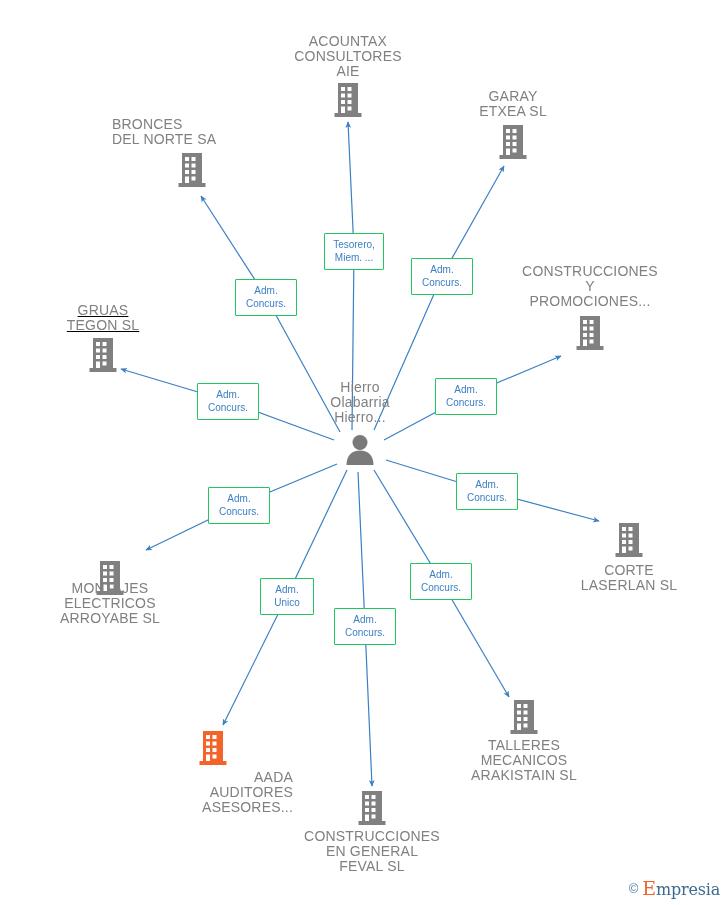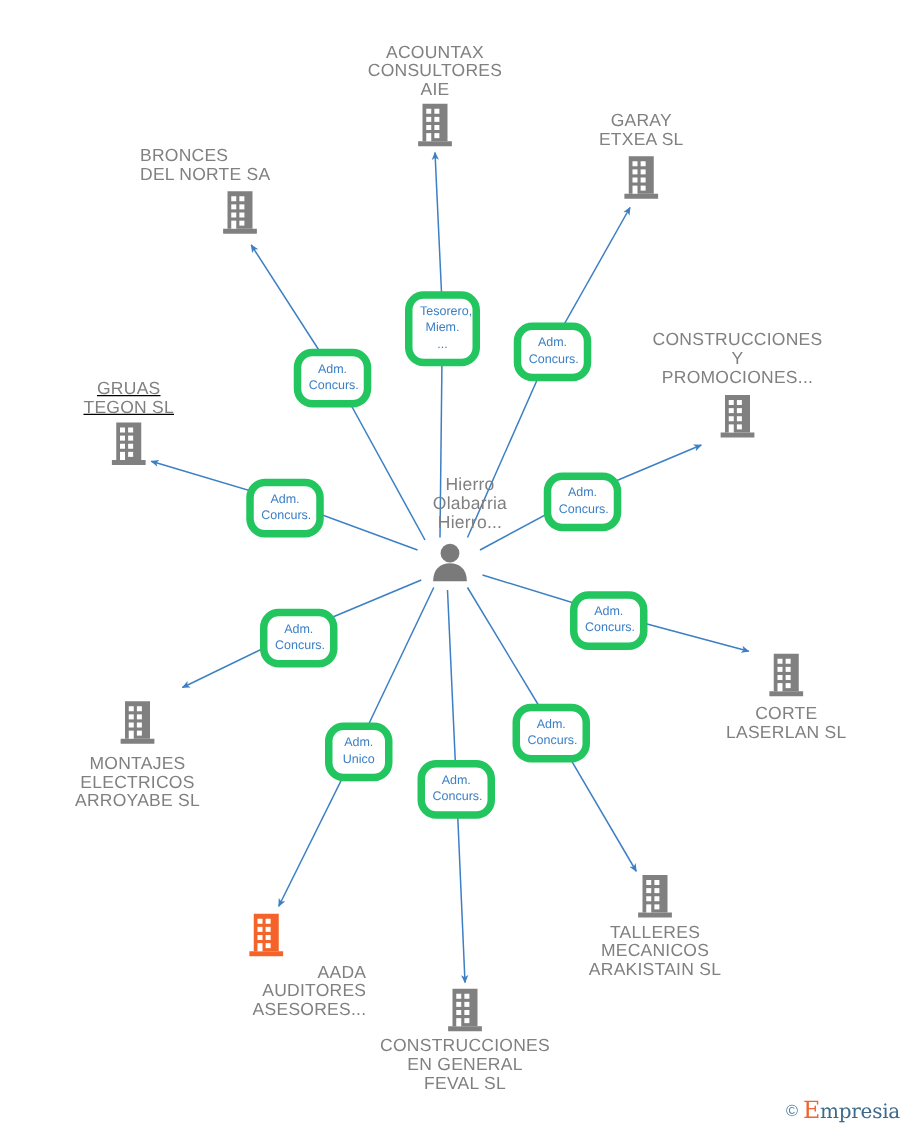--- a/index.html
+++ b/index.html
@@ -34,22 +34,22 @@
   .node-label.person {
     color: #808080;
   }
   .node-icon {
     display: block;
     margin: 0 auto;
   }
 
   .edge-label {
     position: absolute;
-    border: 6px solid #22c55e;
-    border-radius: 15px;
+    border: 1px solid #22c55e;
+    border-radius: 1px;
     background: #ffffff;
     color: #3b7fc4;
     font-size: 10px;
     line-height: 13px;
     text-align: center;
     padding: 4px 6px 5px 6px;
     white-space: pre-line;
     box-sizing: border-box;
   }
   .watermark {
@@ -215,21 +215,21 @@
             <rect x="1.5" y="32" width="27" height="4" fill="#808080"></rect>
             <rect x="8" y="6" width="4" height="4" fill="#ffffff"></rect>
             <rect x="14.5" y="6" width="4" height="4" fill="#ffffff"></rect>
             <rect x="8" y="12.5" width="4" height="4" fill="#ffffff"></rect>
             <rect x="14.5" y="12.5" width="4" height="4" fill="#ffffff"></rect>
             <rect x="8" y="19" width="4" height="4" fill="#ffffff"></rect>
             <rect x="14.5" y="19" width="4" height="4" fill="#ffffff"></rect>
             <rect x="8" y="25.5" width="4" height="6.5" fill="#ffffff"></rect>
             <rect x="14.5" y="25.5" width="4" height="4" fill="#ffffff"></rect>
           </svg></span></div>
-      <div style="position: absolute; left: 30px; top: 603px; width: 160px; text-align: center;">
+      <div style="position: absolute; left: 30px; top: 581px; width: 160px; text-align: center;">
         <div class="node-label">MONTAJES
 ELECTRICOS
 ARROYABE SL</div>
       </div>
       <div style="position: absolute; left: 213px; top: 748px; transform: translate(-50%, -50%);"><span><svg class="node-icon" width="30" height="38" viewBox="0 0 30 38" xmlns="http://www.w3.org/2000/svg">
             <rect x="5" y="2" width="20" height="30" fill="#f4642a"></rect>
             <rect x="1.5" y="32" width="27" height="4" fill="#f4642a"></rect>
             <rect x="8" y="6" width="4" height="4" fill="#ffffff"></rect>
             <rect x="14.5" y="6" width="4" height="4" fill="#ffffff"></rect>
             <rect x="8" y="12.5" width="4" height="4" fill="#ffffff"></rect>
@@ -275,21 +275,21 @@
           </svg></span></div>
       <div style="position: absolute; left: 444px; top: 738px; width: 160px; text-align: center;">
         <div class="node-label">TALLERES
 MECANICOS
 ARAKISTAIN SL</div>
       </div>
       <div style="position: absolute; left: 360px; top: 450px; transform: translate(-50%, -50%);"><span><svg class="node-icon" width="34" height="34" viewBox="0 0 34 34" xmlns="http://www.w3.org/2000/svg">
             <circle cx="17" cy="9.5" r="7.5" fill="#7a7a7a"></circle>
             <path d="M3.5 32 C3.5 21.5 10 17.5 17 17.5 C24 17.5 30.5 21.5 30.5 32 Z" fill="#7a7a7a"></path>
           </svg></span></div>
-      <div style="position: absolute; left: 296px; top: 380px; width: 160px; text-align: center;">
+      <div style="position: absolute; left: 280px; top: 380px; width: 160px; text-align: center;">
         <div class="node-label person">Hierro
 Olabarria
 Hierro...</div>
       </div>
     </div>
   <div id="edge-labels-layer">
       <div class="edge-label" style="left: 324px; top: 233px; width: 60px; min-height: 36px;">Tesorero,
 Miem. ...</div>
       <div class="edge-label" style="left: 235px; top: 279px; width: 62px; min-height: 36px;">Adm.
 Concurs.</div>

